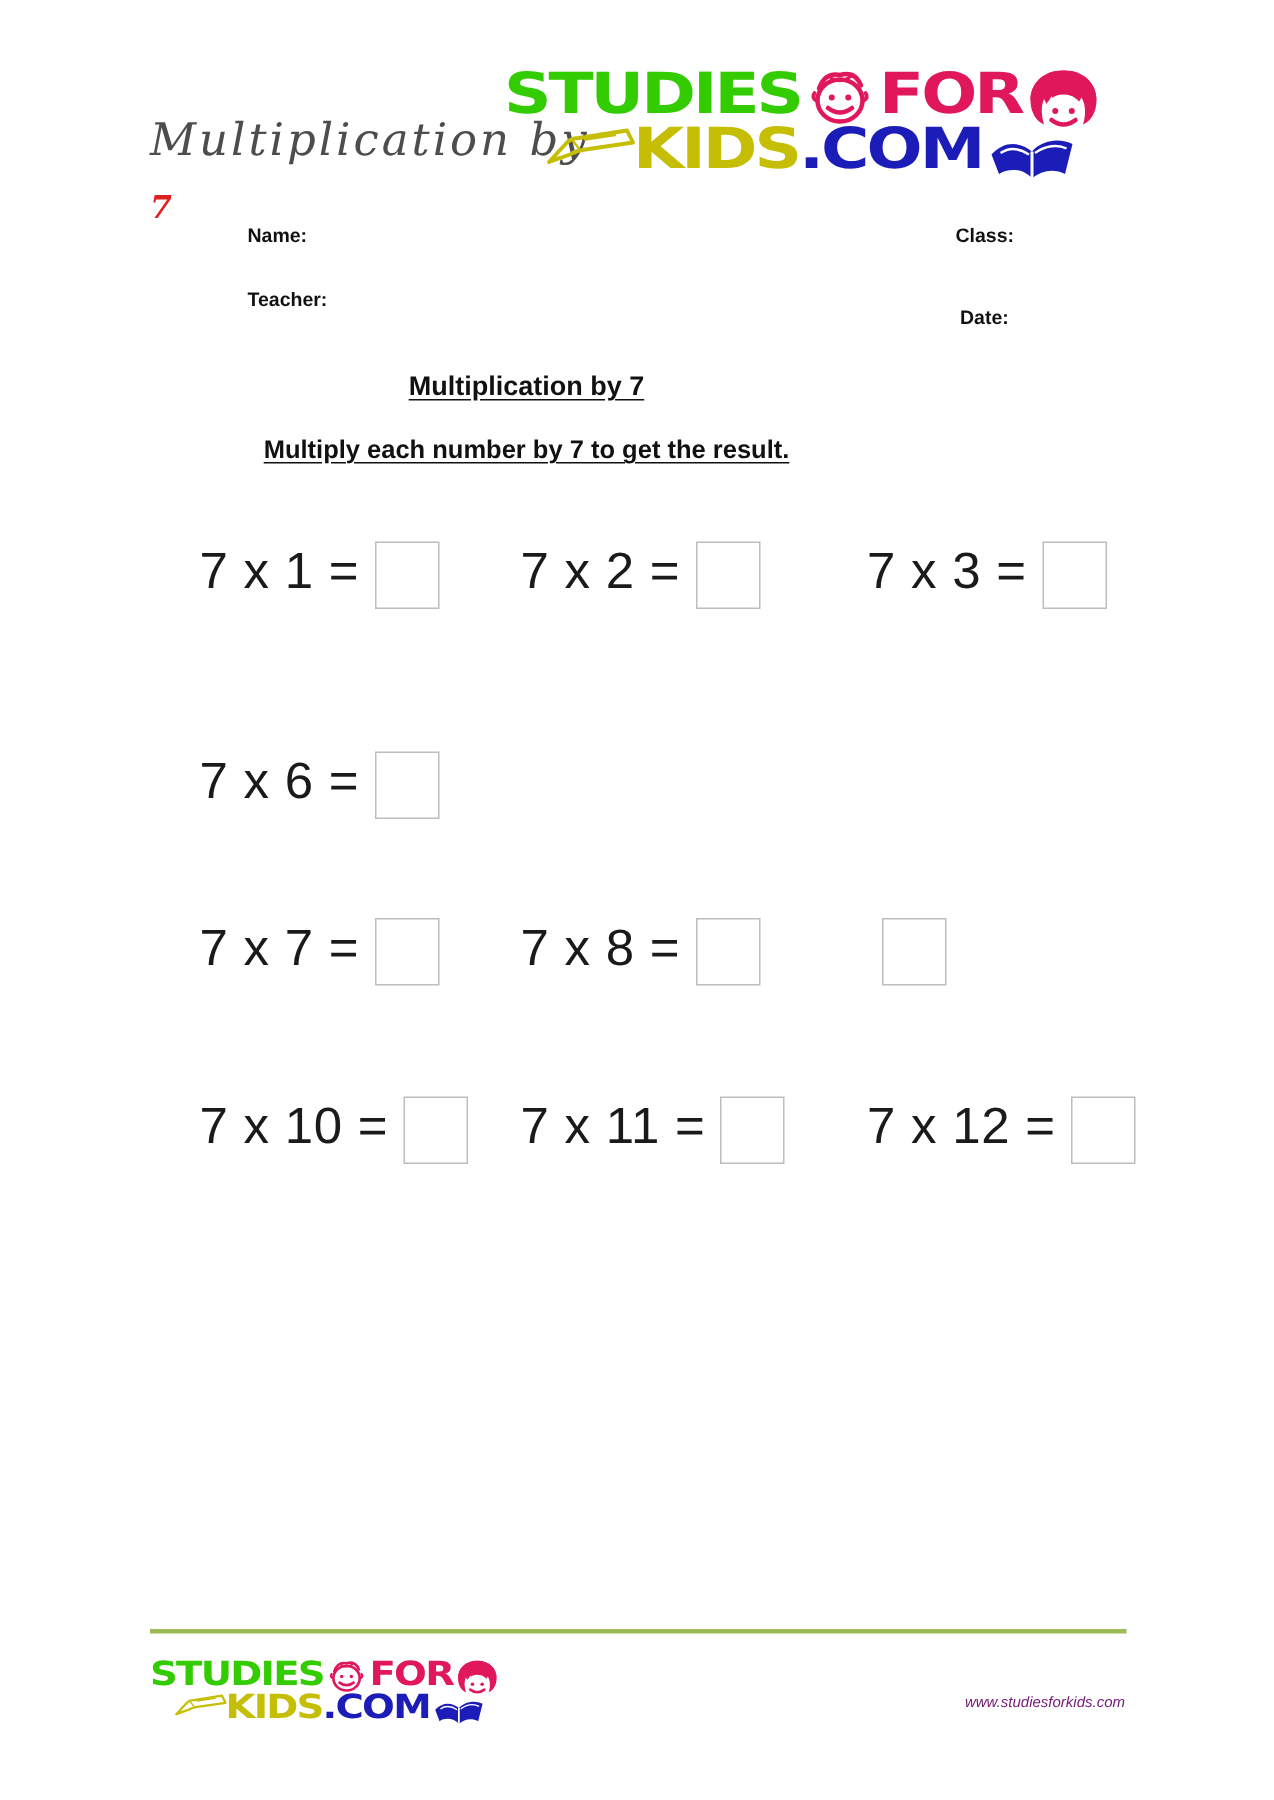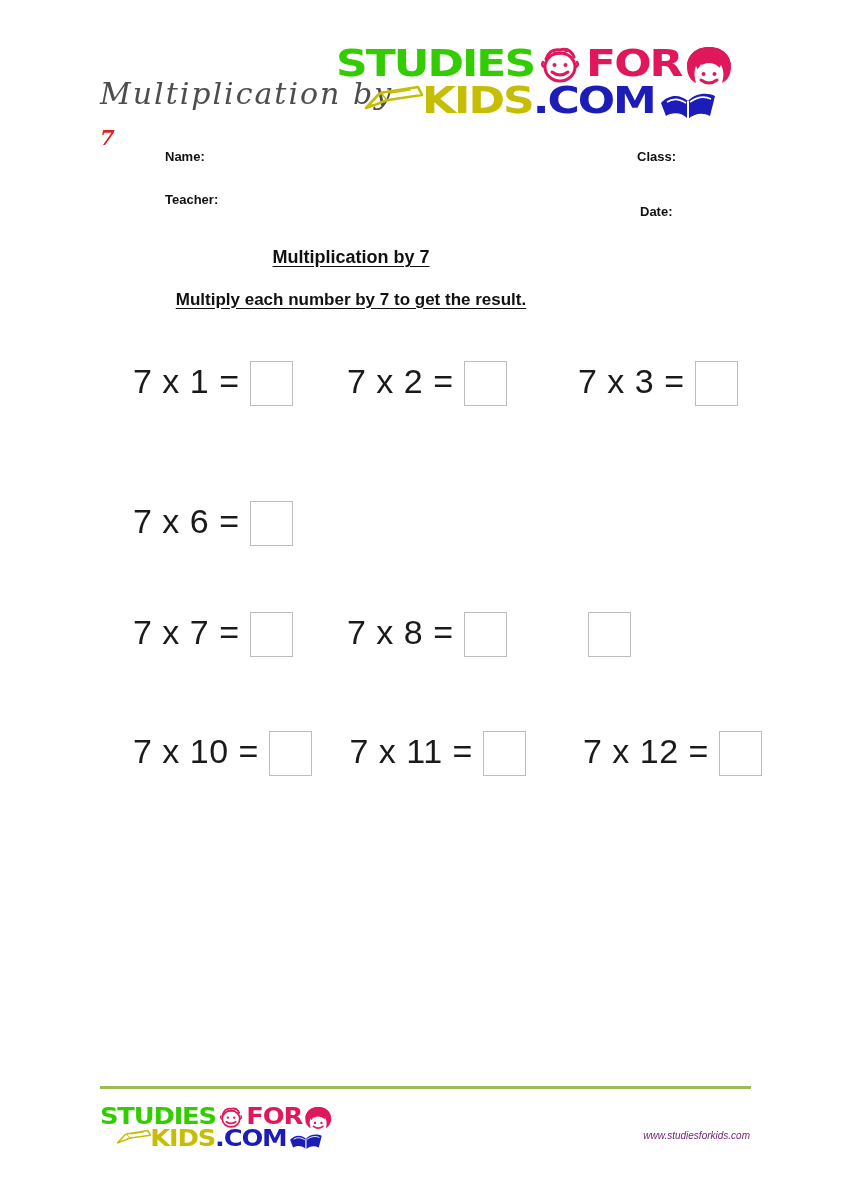--- a/index.html
+++ b/index.html
@@ -71,21 +71,21 @@
     margin-top:13px;
   }
   .ws-title { top:234px; font-size:18px; }
   .ws-instruction { top:277px; font-size:17px; }
 
   
   .prob-row { position:absolute; left:100px; width:660px; display:flex;margin-left:33px; }
   .row-1 { top:356px; }
   .row-2 { top:496px; }
   .row-3 { top:607px; }
-  .row-4 { top:726px;justify-content:space-between; }
+  .row-4 { top:726px; }
   .prob-cell { display:flex; align-items:center; }
   .col-1 { width:214px; }
   .col-2 { width:231px; }
   .col-3 { width:210px; }
   .prob-label {
     font-size:34px; font-weight:400; color:#1a1a1a;
     letter-spacing:0.5px; white-space:pre;
   }
   .answer-box {
     width:43px; height:45px;

